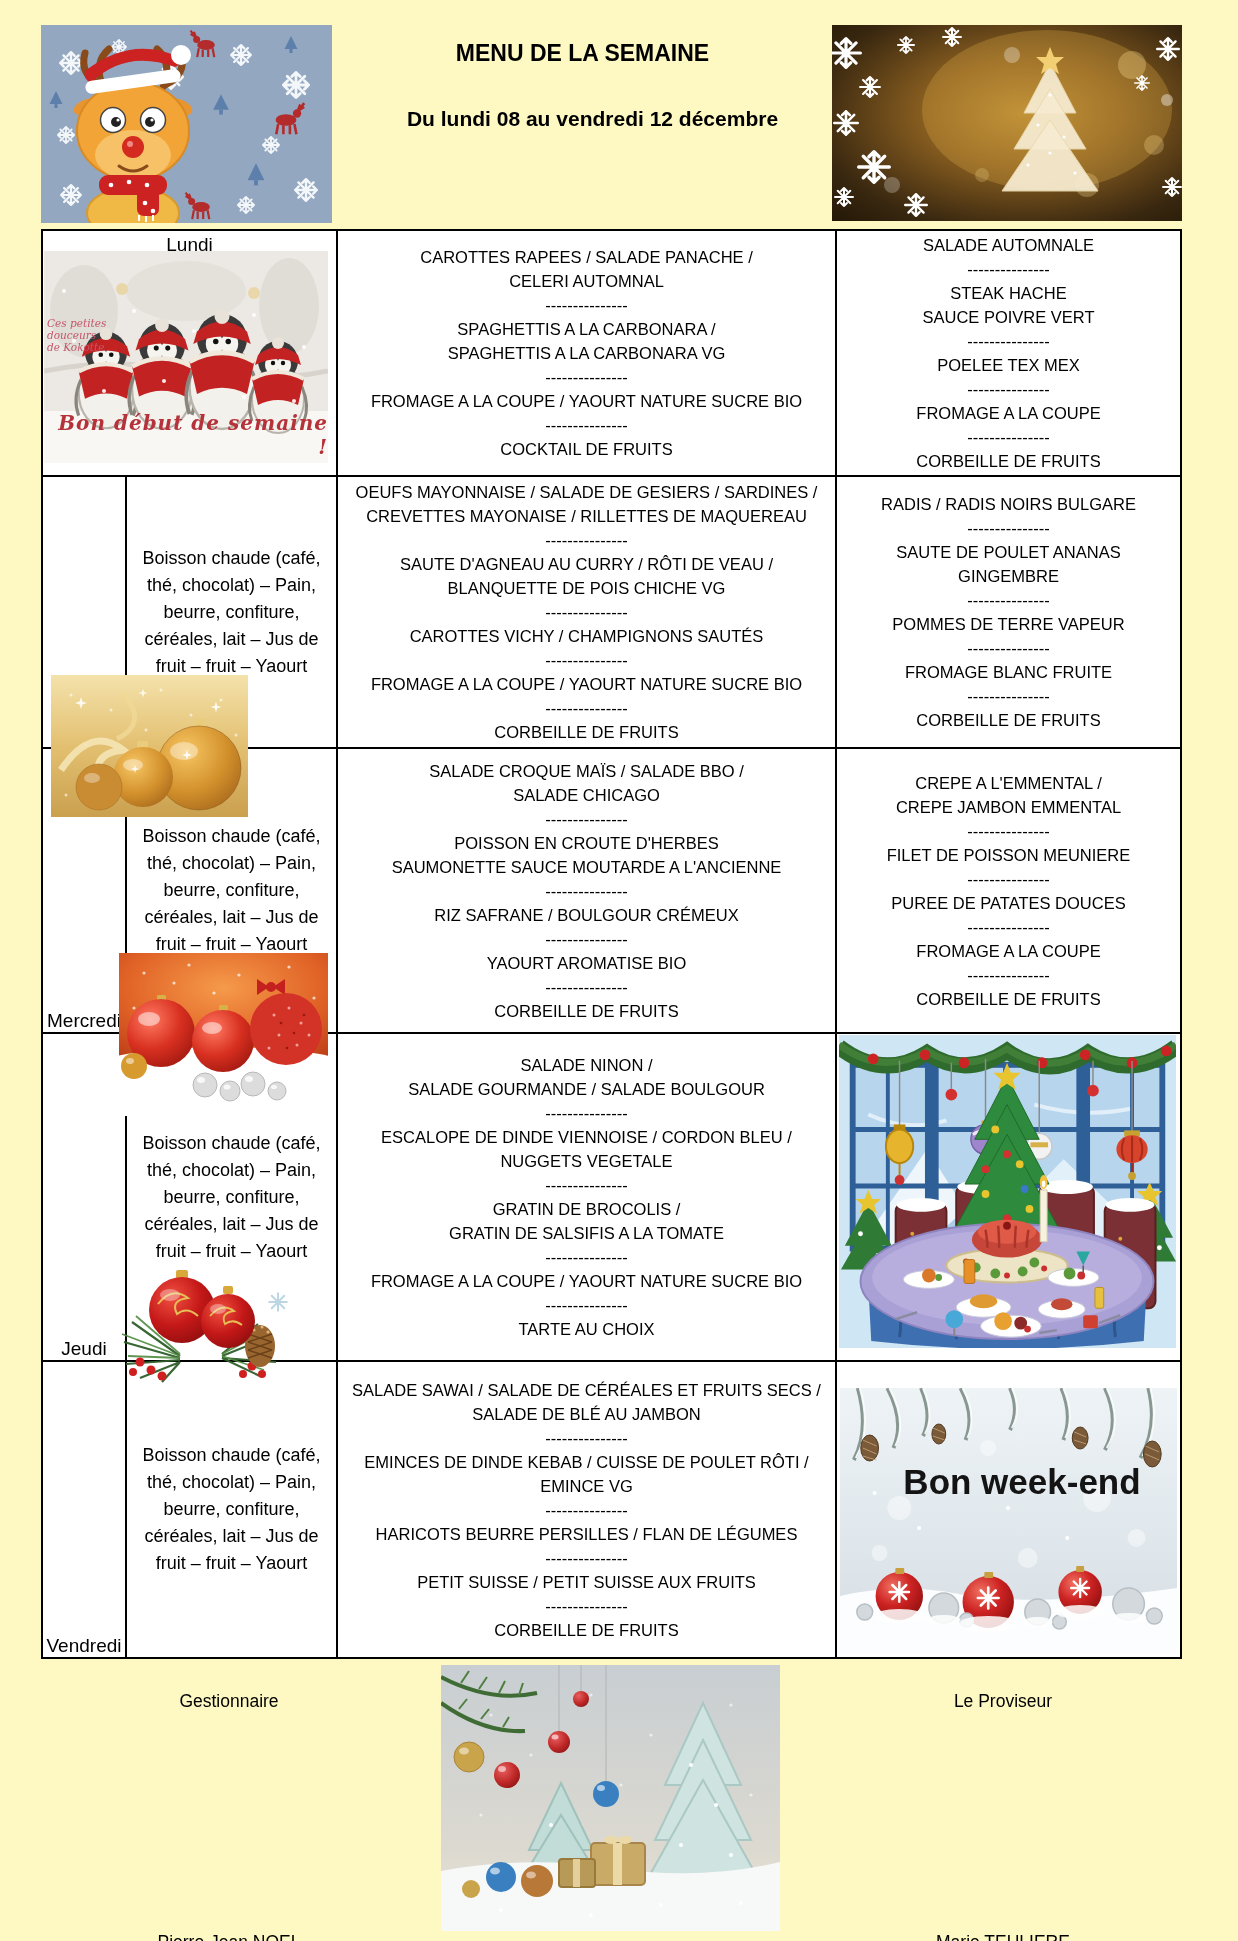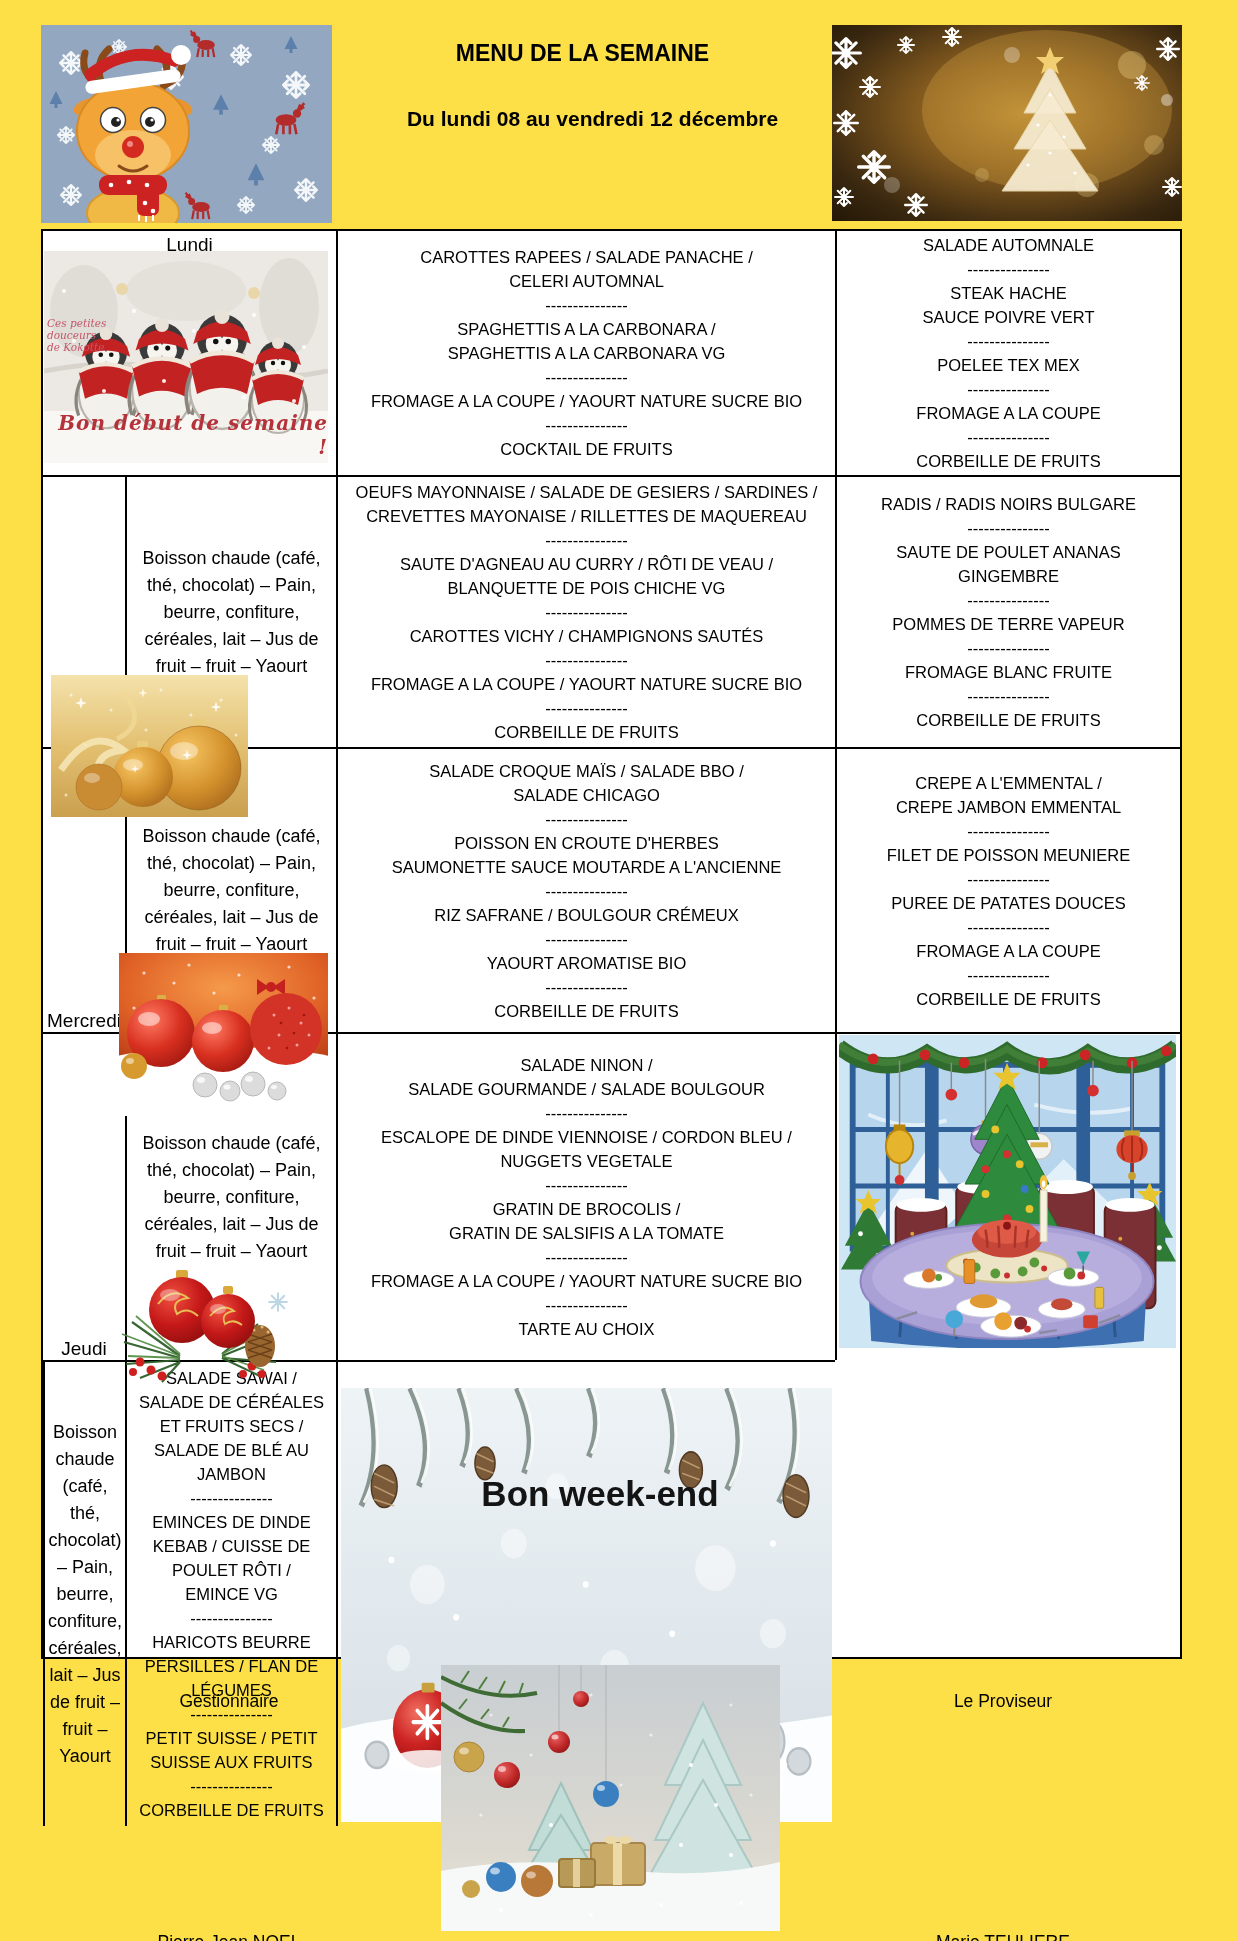--- a/index.html
+++ b/index.html
@@ -1,16 +1,16 @@
 <!DOCTYPE html>
 <html><head>
 <meta charset="utf-8">
 <style>
   html,body{margin:0;padding:0;background:#fff;}
-  .page{position:relative;width:1238px;height:1941px;background:#fde047;overflow:hidden;
+  .page{position:relative;width:1238px;height:1941px;background:#fef9c3;overflow:hidden;
         font-family:"Liberation Sans",sans-serif;color:#000;}
   
   .hdr-img{position:absolute;overflow:hidden;}
   .hdr-left{left:41px;top:25px;width:291px;height:198px;}
   .hdr-right{left:832px;top:25px;width:350px;height:196px;}
   .hdr-title-wrap{position:absolute;left:332px;top:40px;width:501px;text-align:center;}
   .title{font-size:23px;font-weight:bold;}
   .subtitle{margin-top:40px;font-size:21px;font-weight:bold;padding-left:20px;}
   
   .menu-table{position:absolute;left:41px;top:229px;width:1141px;height:1430px;border:2px solid #000;
@@ -35,21 +35,21 @@
   .ov{position:absolute;overflow:hidden;}
   .ov-penguins{left:44px;top:251px;width:284px;height:212px;}
   .ov-gold{left:51px;top:675px;width:197px;height:142px;}
   .ov-sparkle{left:119px;top:953px;width:209px;height:163px;}
   .ov-swirl{left:110px;top:1264px;width:181px;height:121px;}
   .pg-caption{position:absolute;left:0;right:0;bottom:4px;text-align:right;
       font-family:"DejaVu Serif",serif;font-style:italic;font-weight:bold;
       font-size:20px;letter-spacing:1px;color:#b5323a;}
   .pg-mark{position:absolute;left:3px;top:66px;width:64px;font-family:"DejaVu Serif",serif;
       font-style:italic;font-size:10.5px;line-height:12px;color:#c4566a;}
-  .bw-caption{position:absolute;left:0;right:0;top:112px;text-align:center;
+  .bw-caption{position:absolute;left:0;right:0;top:100px;text-align:center;
       font-size:35px;font-weight:bold;color:#141414;padding-left:27px;}
   
   .ft-text{position:absolute;width:220px;text-align:center;font-size:17.5px;}
   .ft-left{left:119px;}
   .ft-right{left:893px;}
   .ft-role{top:1691px;}
   .ft-name{top:1932px;}
   .ft-img{position:absolute;left:441px;top:1665px;width:339px;height:266px;overflow:hidden;}
 </style>
 </head>
@@ -444,20 +444,23 @@
             <path d="M118,295 v8" stroke="#888" stroke-width="2"></path>
           <rect x="250" y="282" width="15" height="13" rx="2" fill="#cf4030"></rect>
           <rect x="262" y="254" width="9" height="21" rx="2" fill="#e8c040" stroke="#b89020"></rect>
           <polygon points="243,218 257,218 250,232" fill="#2aa8a0"></polygon>
             <path d="M250,232 v7" stroke="#555" stroke-width="1.5"></path>
           <path d="M58,286 l22,-7 M288,282 l-22,8 M205,300 l18,-3" stroke="#8a8aa0" stroke-width="2.5"></path>
         </svg>
       </div>
     </div>
 
+    <div class="cell day-cell first-col">
+      <span>Vendredi</span>
+    </div>
     <div class="cell bk-cell">
       <div class="bk-text">Boisson chaude (café, thé, chocolat) – Pain, beurre, confiture, céréales, lait – Jus de fruit – fruit – Yaourt</div>
     </div>
     <div class="cell menu-cell">
         <div class="line">SALADE SAWAI / SALADE DE CÉRÉALES ET FRUITS SECS /</div>
         <div class="line">SALADE DE BLÉ AU JAMBON</div>
         <div class="sep">---------------</div>
         <div class="line">EMINCES DE DINDE KEBAB / CUISSE DE POULET RÔTI /</div>
         <div class="line">EMINCE VG</div>
         <div class="sep">---------------</div>

